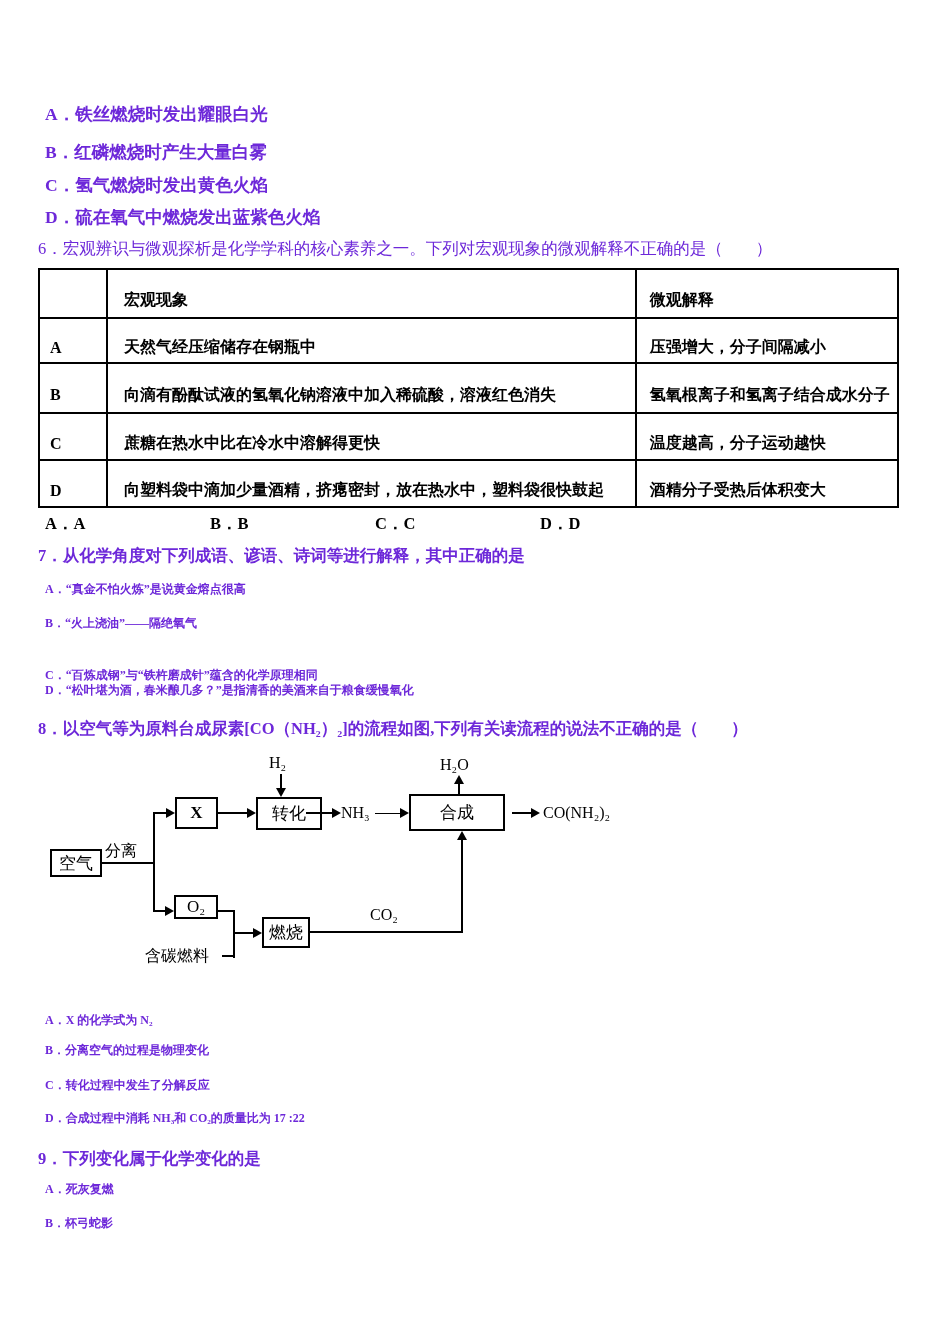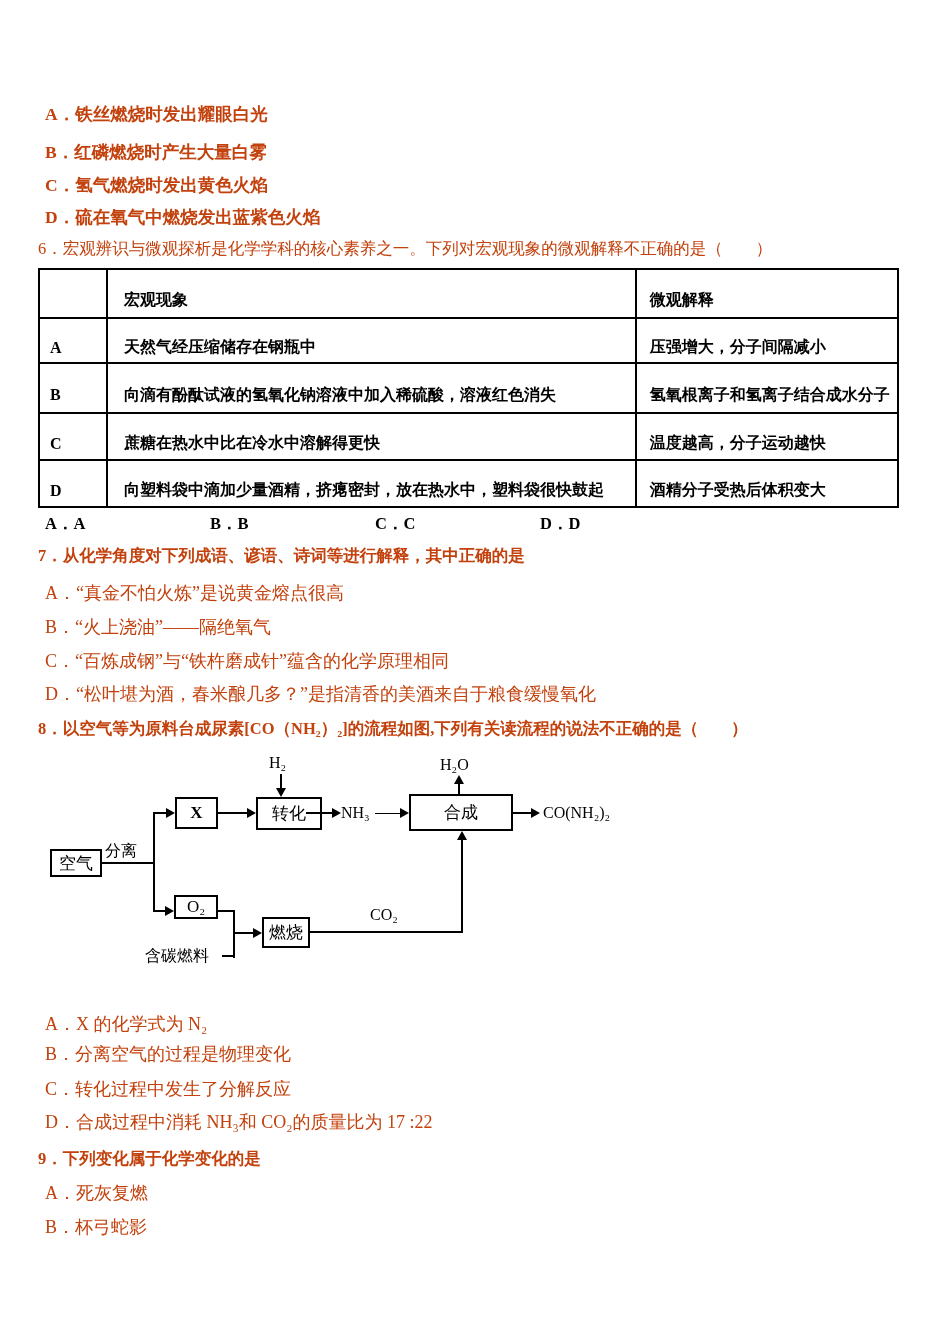--- a/index.html
+++ b/index.html
@@ -2,25 +2,25 @@
 <html><head>
 <meta charset="utf-8">
 <style>
   html,body{margin:0;padding:0;}
   body{
     width:950px;height:1344px;position:relative;background:#ffffff;
     font-family:"Liberation Serif","DejaVu Serif",serif;color:#000;
     overflow:hidden;
   }
   *{box-sizing:border-box;}
-  .line{position:absolute;white-space:nowrap;color:#c2410c;}
+  .line{position:absolute;white-space:nowrap;color:#6d28d9;}
   .opt5{left:45px;font-size:17.5px;font-weight:700;}
   .stem{left:38px;font-size:16.5px;font-weight:700;}
   .stem-light{left:38px;font-size:16.5px;font-weight:400;}
-  .opt{left:45px;font-size:18px;font-weight:400;}
+  .opt{left:45px;font-size:12px;font-weight:700;}
   .ansline span{position:absolute;font-size:16.5px;font-weight:700;}
 
   table.qtable{
     position:absolute;top:268px;left:38px;width:861px;
     border-collapse:collapse;table-layout:fixed;
   }
   table.qtable td,table.qtable th{
     border:2px solid #000;font-size:16px;font-weight:700;
     text-align:left;vertical-align:middle;padding:16px 6px 2px 16px;
   }
@@ -83,31 +83,31 @@
 <div class="ansline">
   <span style="top:513px;left:45px">A．A</span>
   <span style="top:513px;left:210px">B．B</span>
   <span style="top:513px;left:375px">C．C</span>
   <span style="top:513px;left:540px">D．D</span>
 </div>
 
 <div class="line stem" style="top:545px">7．从化学角度对下列成语、谚语、诗词等进行解释，其中正确的是</div>
 <div class="line opt" style="top:581px">A．“真金不怕火炼”是说黄金熔点很高</div>
 <div class="line opt" style="top:615px">B．“火上浇油”——隔绝氧气</div>
-<div class="line opt" style="top:649px">C．“百炼成钢”与“铁杵磨成针”蕴含的化学原理相同</div>
+<div class="line opt" style="top:667px">C．“百炼成钢”与“铁杵磨成针”蕴含的化学原理相同</div>
 <div class="line opt" style="top:682px">D．“松叶堪为酒，春米酿几多？”是指清香的美酒来自于粮食缓慢氧化</div>
 
 <div class="line stem" style="top:718px">8．以空气等为原料台成尿素[CO（NH₂）₂]的流程如图,下列有关读流程的说法不正确的是（　　）</div>
 
 <div class="diagram">
 
   <div class="dbox" style="left:5px;top:99px;width:52px;height:28px">空气</div>
   <div class="dbox" style="left:130px;top:47px;width:43px;height:32px;font-weight:700">X</div>
   <div class="dbox" style="left:211px;top:47px;width:66px;height:33px">转化</div>
-  <div class="dbox" style="left:364px;top:44px;width:104px;height:37px">合成</div>
+  <div class="dbox" style="left:364px;top:44px;width:96px;height:37px">合成</div>
   <div class="dbox" style="left:129px;top:145px;width:44px;height:24px">O₂</div>
   <div class="dbox" style="left:217px;top:167px;width:48px;height:31px">燃烧</div>
 
   <div class="dlabel" style="left:60px;top:91px">分离</div>
   <div class="dlabel" style="left:224px;top:4px;width:24px;text-align:left">H₂</div>
   <div class="dlabel" style="left:296px;top:54px">NH₃</div>
   <div class="dlabel" style="left:395px;top:6px">H₂O</div>
   <div class="dlabel" style="left:498px;top:54px">CO(NH₂)₂</div>
   <div class="dlabel" style="left:325px;top:156px">CO₂</div>
   <div class="dlabel" style="left:100px;top:196px">含碳燃料</div>

